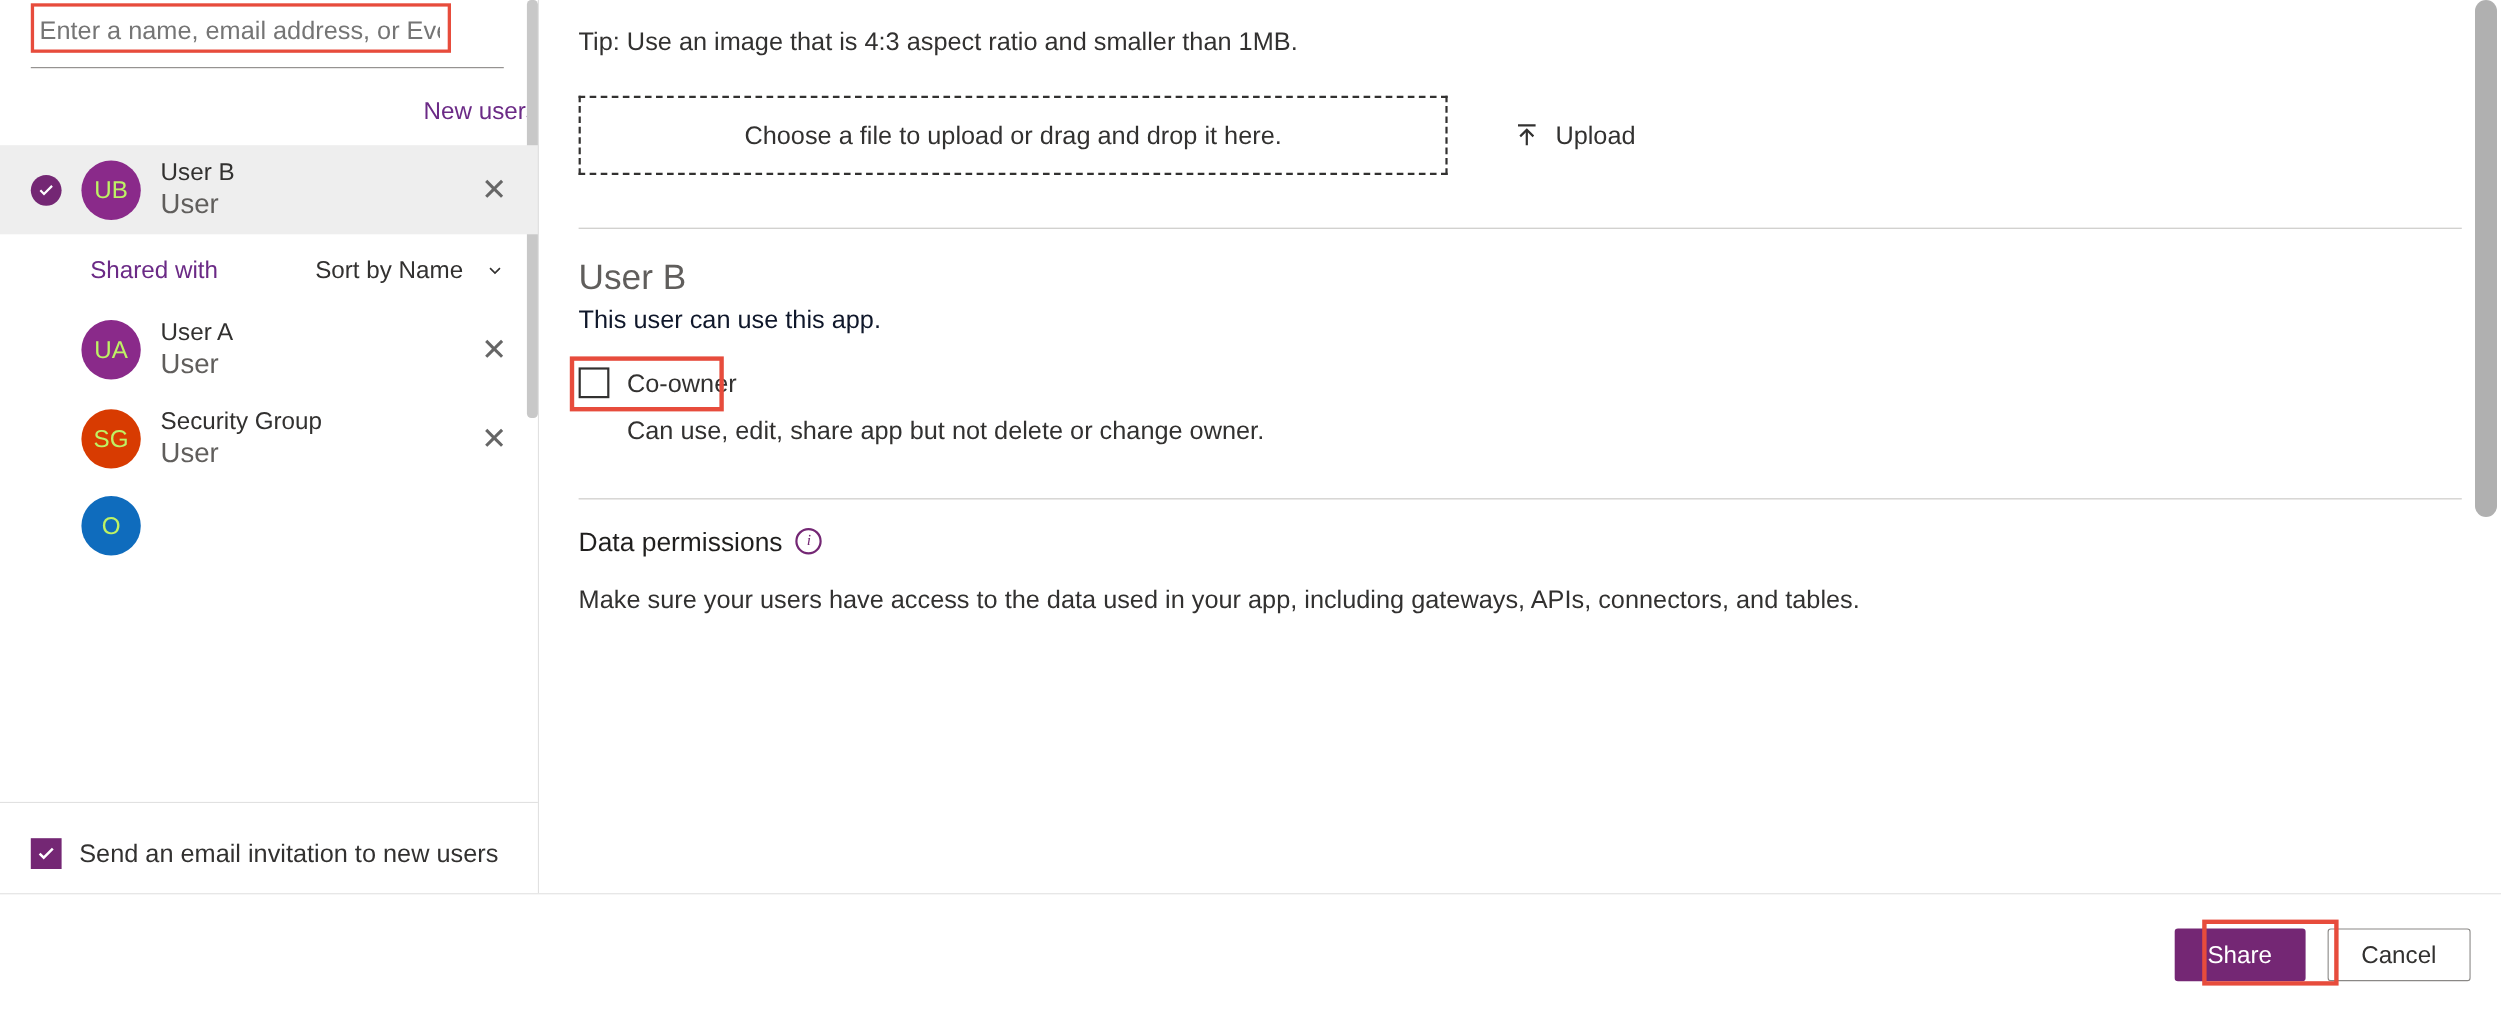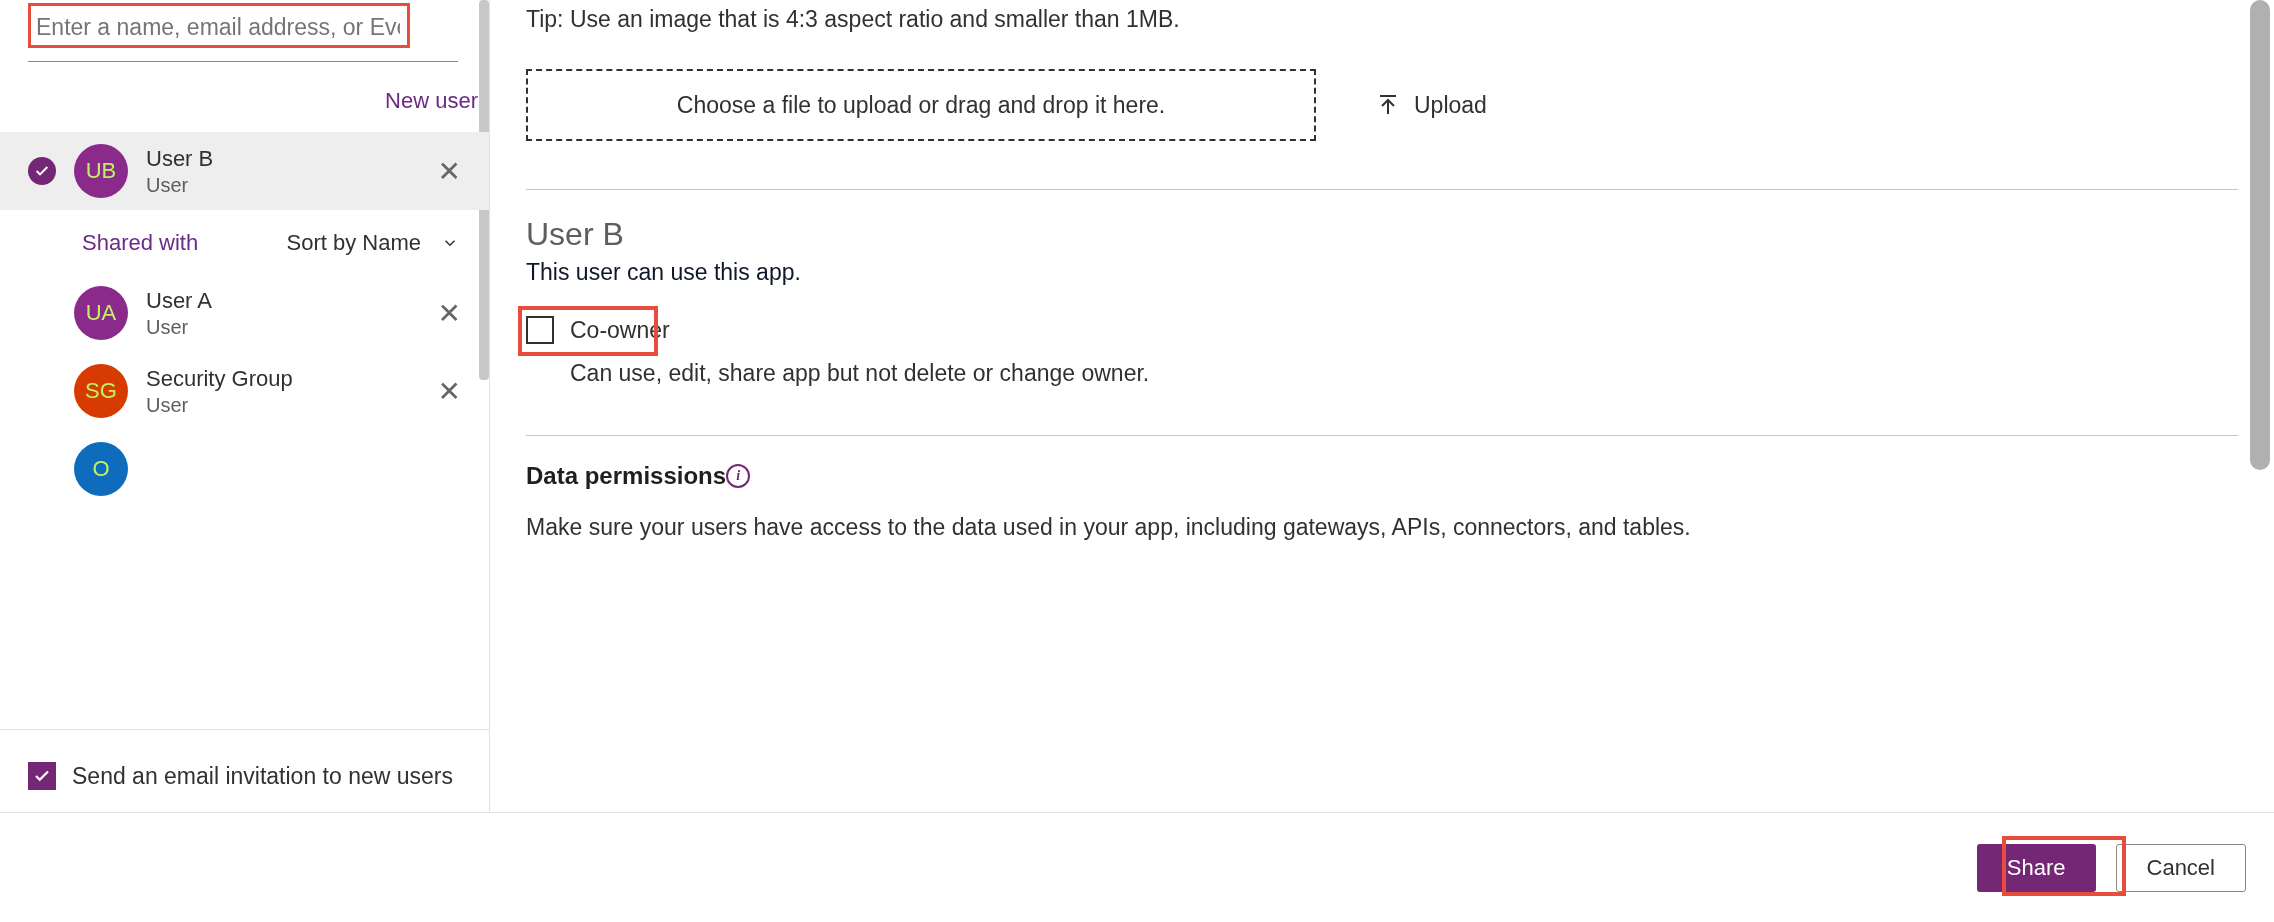--- a/index.html
+++ b/index.html
@@ -15,47 +15,47 @@
 .user-row.selected { background: #eeeeee; }
 .check-badge { width: 28px; height: 28px; border-radius: 50%; background: #742774; display: flex; align-items: center; justify-content: center; flex-shrink: 0; }
 .check-badge svg { width: 16px; height: 16px; }
 .check-spacer { width: 28px; flex-shrink: 0; }
 .avatar { width: 54px; height: 54px; border-radius: 50%; color: #bef264; display: flex; align-items: center; justify-content: center; font-size: 22px; font-weight: 400; flex-shrink: 0; }
 .avatar.purple { background: #8a2a8a; }
 .avatar.red { background: #d83b01; }
 .avatar.blue { background: #0f6cbd; }
 .user-info { flex: 1; display: flex; flex-direction: column; gap: 2px; }
 .user-name { font-size: 22px; color: #323130; }
-.user-role { font-size: 20px; color: #605e5c; }
+.user-role { font-size: 25px; color: #605e5c; }
 .remove-x { font-size: 28px; color: #666; cursor: pointer; padding: 4px 10px; font-weight: 300; }
 .shared-header { display: flex; align-items: center; justify-content: space-between; padding: 20px 30px 18px 82px; }
 .shared-label { font-size: 22px; color: #6b2a86; }
 .sort-by { font-size: 22px; color: #323130; display: flex; align-items: center; gap: 20px; cursor: pointer; }
 .sort-by svg { width: 18px; height: 18px; }
 .left-scroll { position: absolute; right: 0; top: 0; width: 10px; height: 380px; background: #c8c8c8; border-radius: 4px; }
 .left-bottom { border-top: 1px solid #e1e1e1; padding: 32px 28px; display: flex; align-items: center; gap: 16px; margin-top: auto; position: absolute; bottom: 100px; left: 0; right: 0; }
 .checkbox-filled { width: 28px; height: 28px; background: #742774; display: flex; align-items: center; justify-content: center; }
 .checkbox-filled svg { width: 18px; height: 18px; }
 .email-invite-label { font-size: 23px; color: #323130; }
 
 .right-panel { flex: 1; padding: 0 36px; position: relative; display: flex; flex-direction: column; }
-.tip-text { font-size: 23px; color: #323130; margin-top: 6px; }
+.tip-text { font-size: 23px; color: #323130; margin-top: 24px; }
 .upload-row { display: flex; align-items: center; gap: 60px; margin-top: 36px; }
 .dropzone { width: 790px; height: 72px; border: 2px dashed #323130; display: flex; align-items: center; justify-content: center; font-size: 23px; color: #323130; }
 .upload-btn { display: flex; align-items: center; gap: 14px; font-size: 23px; color: #323130; cursor: pointer; }
 .upload-btn svg { width: 24px; height: 24px; }
 .hr { border: none; border-top: 1px solid #c8c6c4; margin: 48px 0 26px 0; }
 .detail-name { font-size: 32px; color: #605e5c; }
 .detail-desc { font-size: 23px; color: #0f172a; margin-top: 6px; }
 .coowner-row { display: flex; align-items: center; gap: 16px; margin-top: 30px; position: relative; }
 .checkbox-empty { width: 28px; height: 28px; border: 2px solid #323130; background: #fff; }
 .coowner-label { font-size: 23px; color: #323130; }
 .coowner-highlight { position: absolute; top: -10px; left: -8px; width: 140px; height: 50px; border: 4px solid #e74c3c; pointer-events: none; }
 .coowner-desc { font-size: 23px; color: #323130; margin-top: 16px; margin-left: 44px; }
-.perms-header { display: flex; align-items: center; gap: 0; font-size: 24px; font-weight: 700; color: #201f1e; margin-top: 0; }
+.perms-header { display: flex; align-items: flex-start; gap: 12px; font-size: 24px; font-weight: 400; color: #201f1e; margin-top: 0; }
 .info-icon { width: 24px; height: 24px; border: 2px solid #742774; border-radius: 50%; display: flex; align-items: center; justify-content: center; color: #742774; font-size: 14px; font-style: italic; font-family: serif; }
 .perms-desc { font-size: 23px; color: #323130; margin-top: 24px; }
 .right-scroll { position: absolute; right: 4px; top: 0; width: 20px; height: 470px; background: #b0b0b0; border-radius: 10px; }
 .footer { position: absolute; bottom: 0; left: 0; right: 0; height: 110px; border-top: 1px solid #e1e1e1; display: flex; align-items: center; justify-content: flex-end; gap: 20px; padding-right: 28px; background: #fff; }
 .btn { height: 48px; padding: 0 30px; font-size: 22px; border-radius: 3px; cursor: pointer; display: flex; align-items: center; justify-content: center; }
 .btn-primary { background: #742774; color: #fff; border: none; margin-left: 32px; }
 .btn-secondary { background: #fff; color: #323130; border: 1px solid #8a8886; }
 .share-highlight { position: absolute; right: 148px; bottom: 26px; width: 124px; height: 60px; border: 4px solid #e74c3c; pointer-events: none; }
 </style>
 </head>

